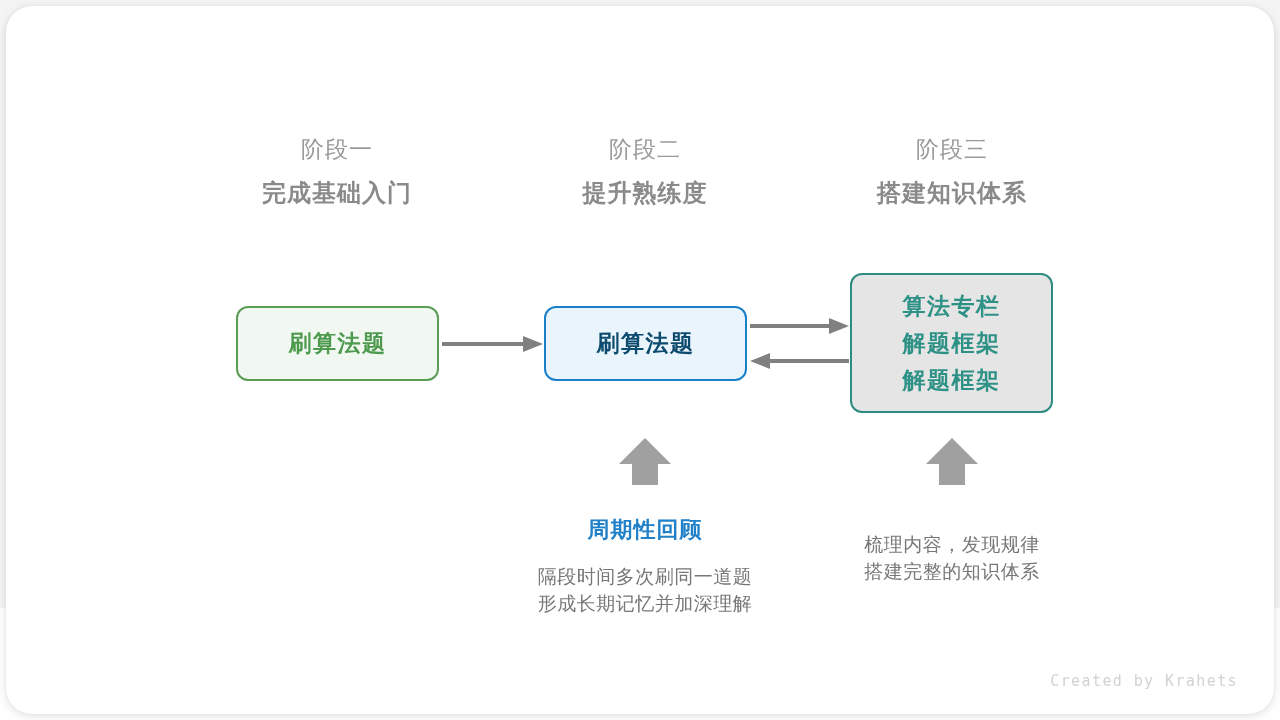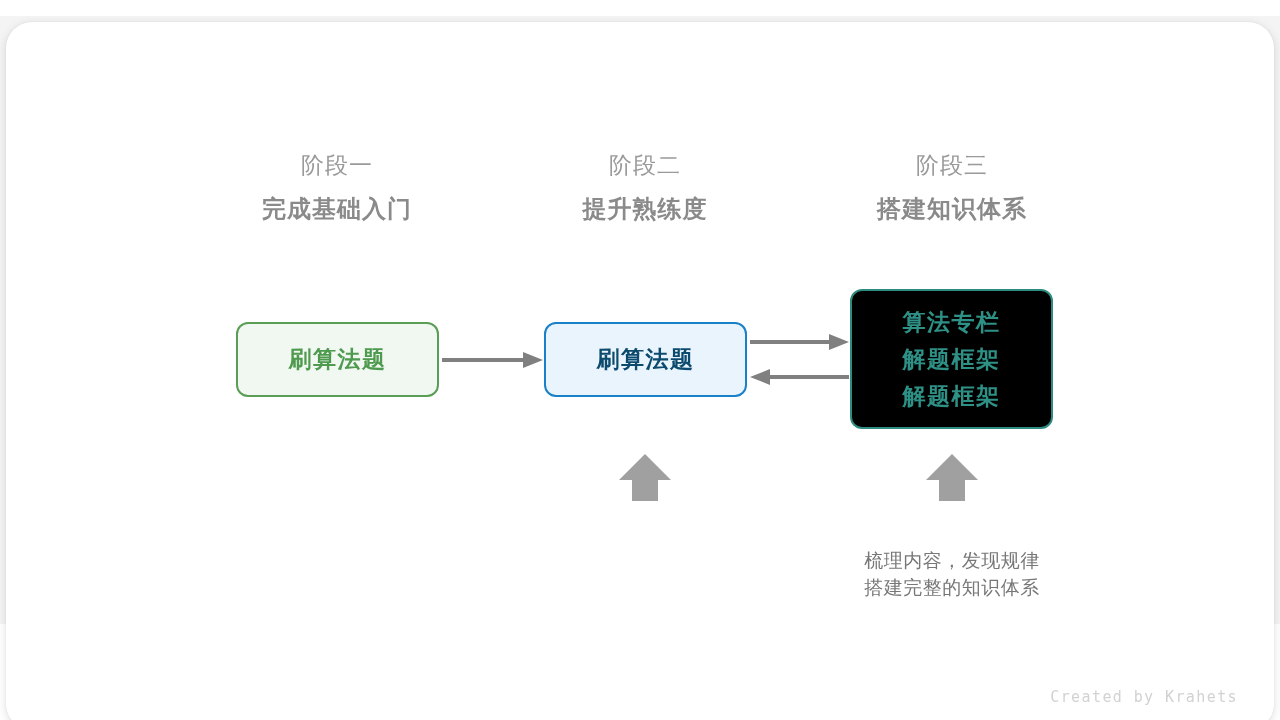--- a/index.html
+++ b/index.html
@@ -9,21 +9,21 @@
   }
   body {
     width: 1280px;
     height: 720px;
     overflow: hidden;
     font-family: "Liberation Sans", "DejaVu Sans", sans-serif;
   }
 
   .canvas-frame {
     position: absolute;
-    left: 0; top: 16px;
+    left: 0; top: 0;
     width: 1280px;
     height: 608px;
     background: #f4f4f4;
   }
 
   .card {
     position: absolute;
     left: 6px;
     top: 6px;
     width: 1268px;
@@ -93,21 +93,21 @@
     background: #eaf4fc;
     border-color: #1a80c8;
   }
   .node-practice .node-line { color: #0c4a6e; }
 
   .node-system {
     left: 844px;
     top: 267px;
     width: 203px;
     height: 140px;
-    background: #000000;
+    background: #e5e5e5;
     border-color: #2e8b80;
   }
   .node-system .node-line { color: #2e9186; }
 
   .connector {
     position: absolute;
   }
 
   .annot {
     position: absolute;
@@ -198,20 +198,27 @@
     <div class="node node-practice">
       <div class="node-line">刷算法题</div>
     </div>
 
     <div class="node node-system">
       <div class="node-line">算法专栏</div>
       <div class="node-line">解题框架</div>
       <div class="node-line">解题框架</div>
     </div>
 
+    <div class="annot annot-review" style="left:489px; top:508px;">
+      <div class="annot-title">周期性回顾</div>
+      <div class="annot-body">
+        <div class="annot-desc-line">隔段时间多次刷同一道题</div>
+        <div class="annot-desc-line">形成长期记忆并加深理解</div>
+      </div>
+    </div>
 
     <div class="annot annot-summary" style="left:796px; top:508px;">
       <div class="annot-body">
         <div class="annot-desc-line">梳理内容，发现规律</div>
         <div class="annot-desc-line">搭建完整的知识体系</div>
       </div>
     </div>
 
     <div class="watermark">Created by Krahets</div>
 

